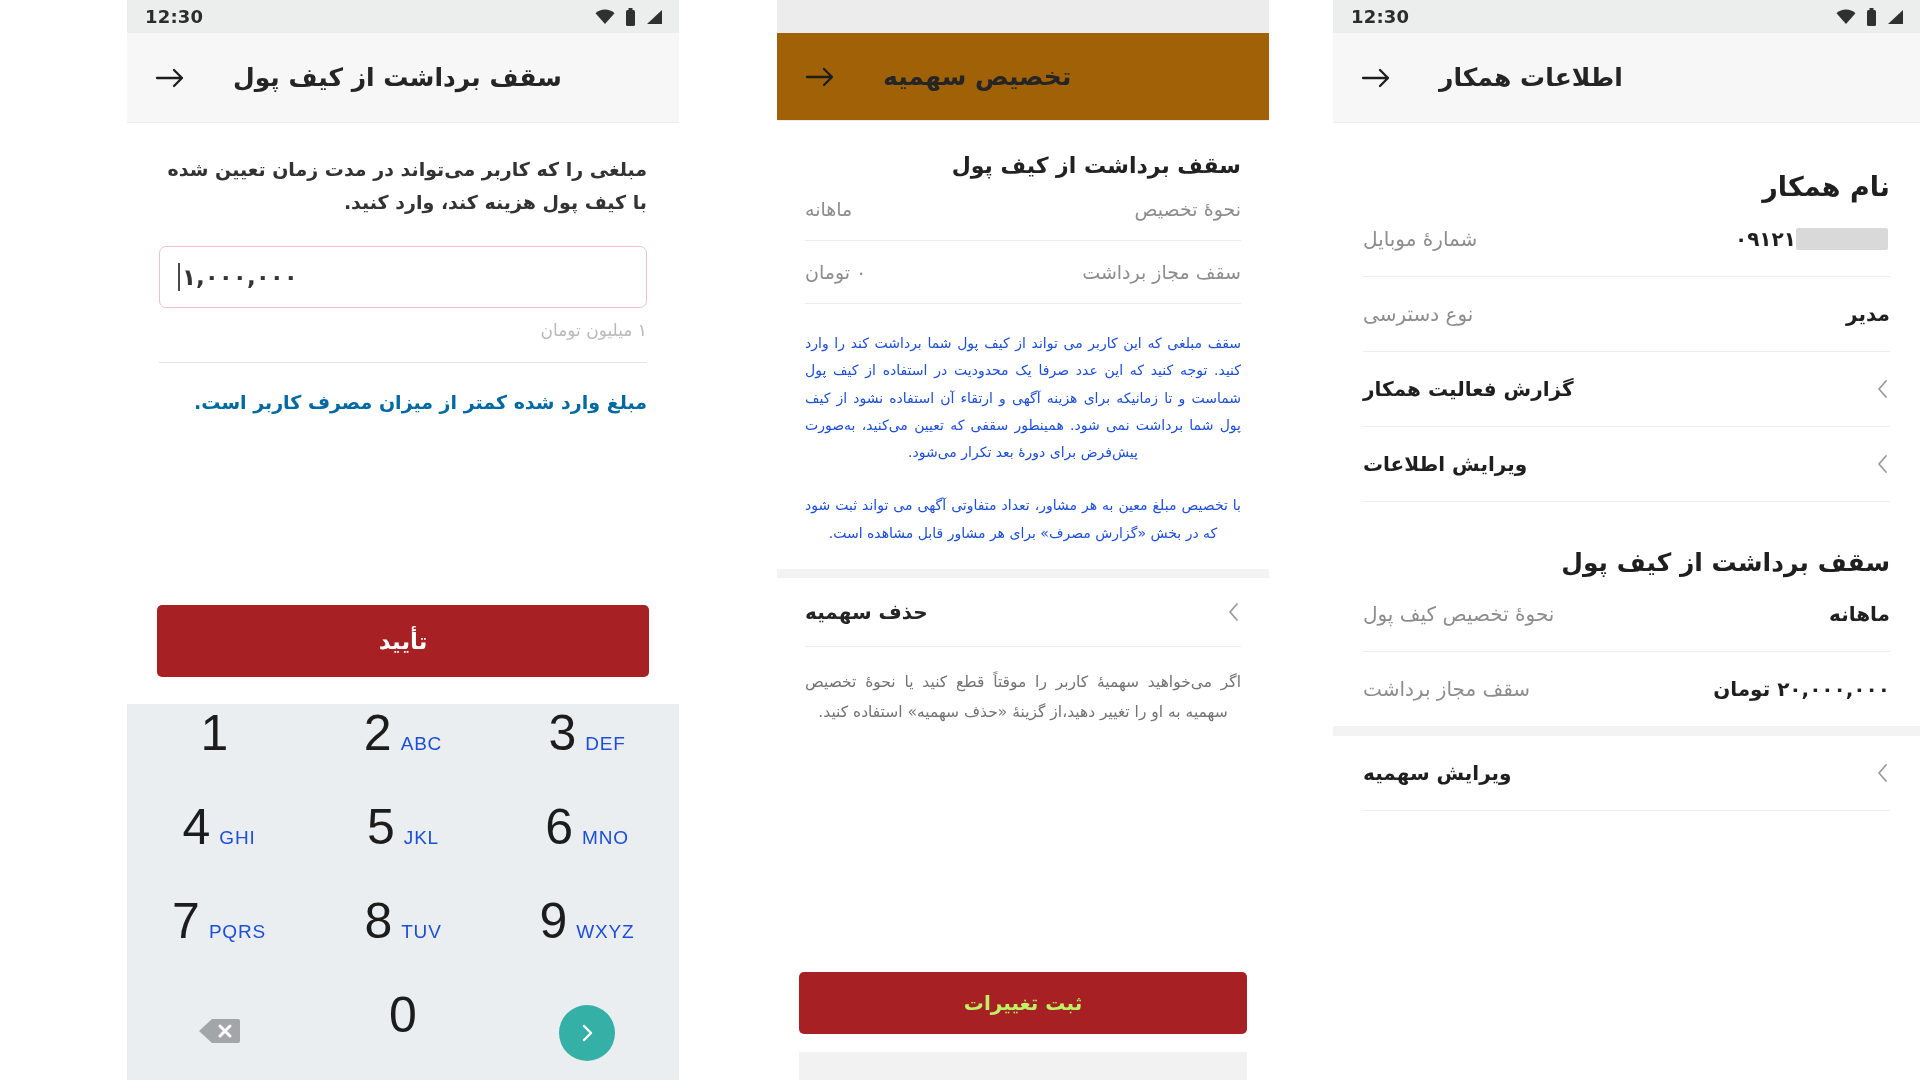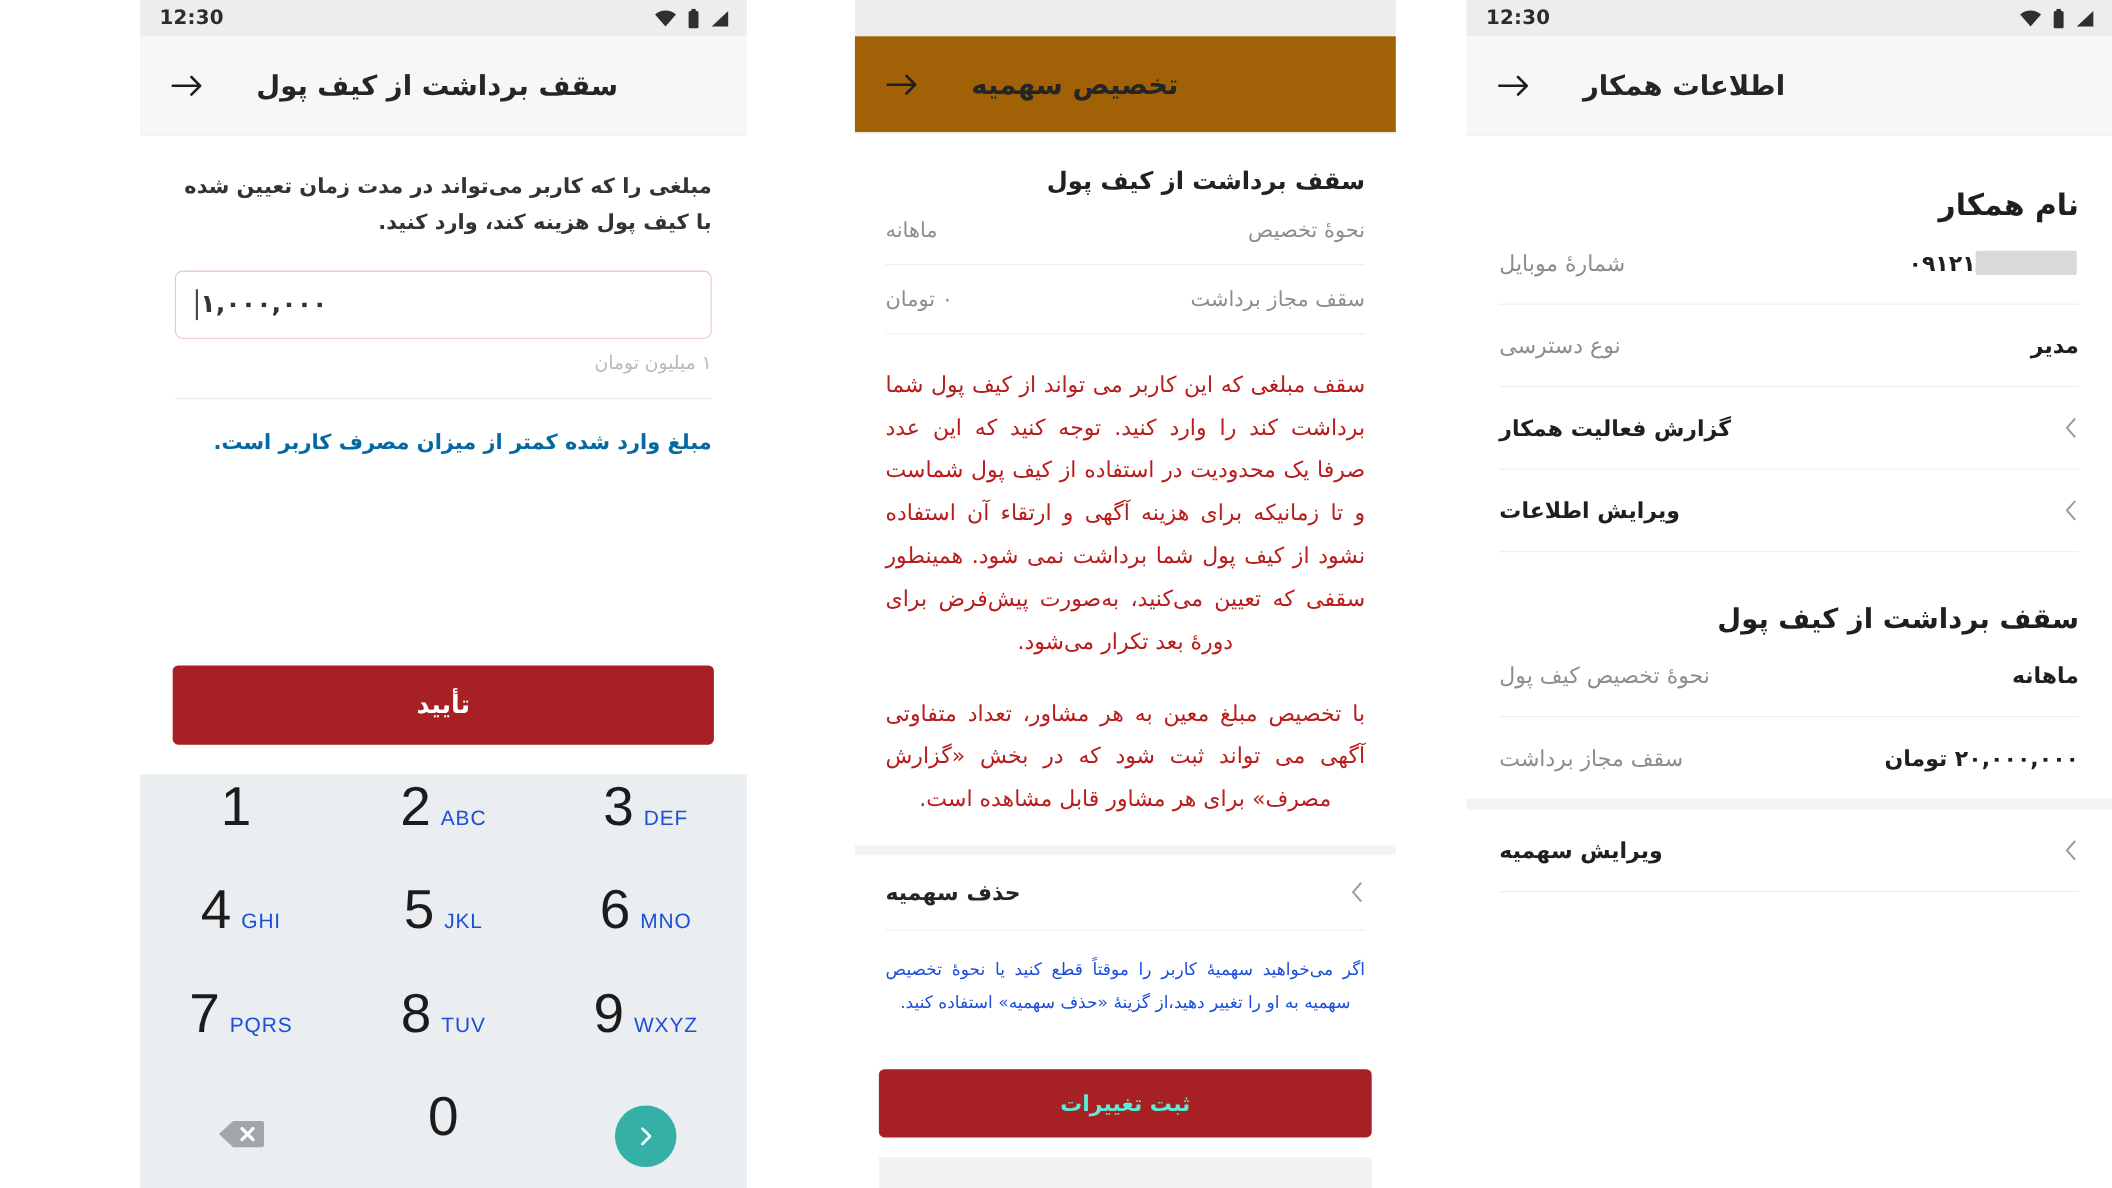--- a/index.html
+++ b/index.html
@@ -196,23 +196,23 @@
     align-items: center;
     justify-content: space-between;
     height: 62px;
     direction: rtl;
   }
   .kv-row .k { font-size: 19px; color: #8d8d8d; text-align: center; }
   .kv-row .v { font-size: 19px; color: #8d8d8d; direction: rtl; }
   .kv-div { height: 1px; background: #ededed; }
 
   .p2-para {
-    font-size: 20px;
+    font-size: 14px;
     line-height: 1.95;
-    color: #b91c1c;
+    color: #1d4ed8;
     text-align: justify;
     text-align-last: center;
     margin-top: 26px;
   }
   .p2-para + .p2-para { margin-top: 26px; }
 
   .thick-div { height: 9px; background: #f3f3f3; margin-top: 22px; }
 
   .nav-row {
     display: flex;
@@ -221,38 +221,38 @@
     flex-direction: row-reverse;
     height: 68px;
     cursor: pointer;
   }
   .nav-row .label { font-size: 20px; font-weight: bold; color: #252525; }
   .chev { color: #9a9a9a; display: flex; align-items: center; }
 
   .p2-note {
     font-size: 15.5px;
     line-height: 1.95;
-    color: #1d4ed8;
+    color: #737373;
     text-align: justify;
     text-align-last: center;
     margin-top: 20px;
   }
 
   .p2-footer {
     position: absolute;
     left: 0; right: 0;
     bottom: 0;
     background: #fff;
     padding: 0 22px 0;
   }
   .submit-btn {
     height: 62px;
     background: #a62024;
     border-radius: 5px;
-    color: #5eead4;
+    color: #bef264;
     font-size: 20px;
     font-weight: bold;
     display: flex; align-items: center; justify-content: center;
     border: none; width: 100%;
     cursor: pointer;
     font-family: inherit;
   }
   .p2-bottombar { height: 28px; background: #f2f2f2; margin-top: 18px; }
 
   

